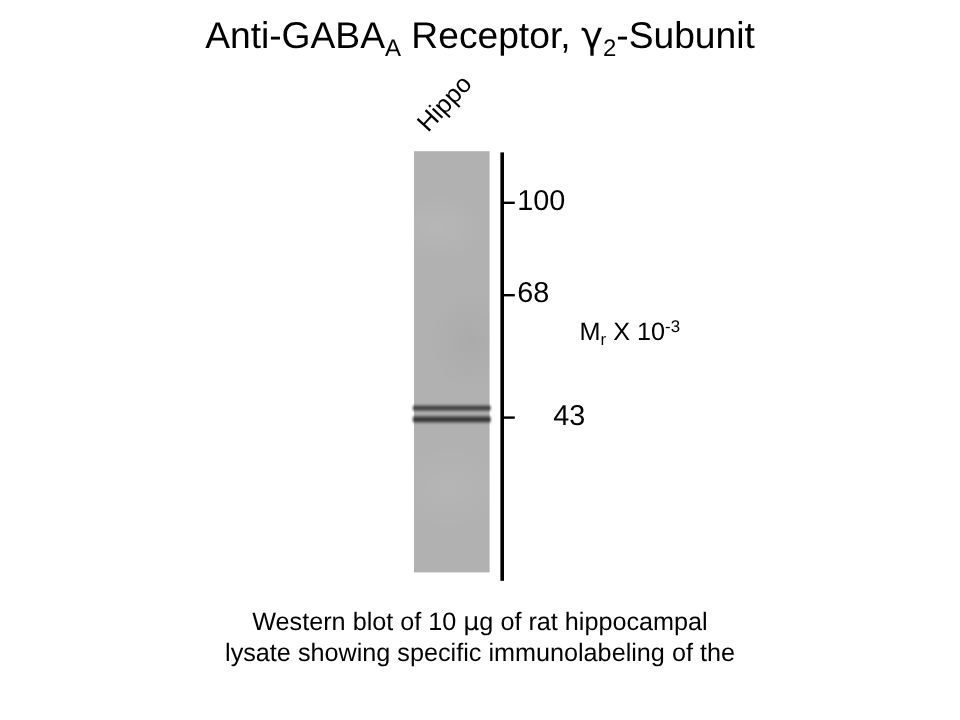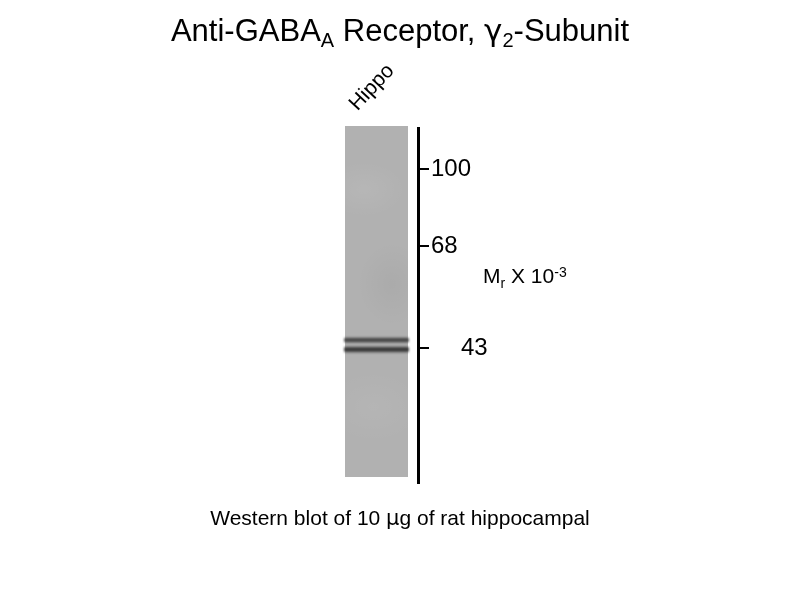--- a/index.html
+++ b/index.html
@@ -217,15 +217,16 @@
   <div class="tick" id="tick-43"></div>
   <div class="tick-label" id="tick-43-lbl">43</div>
 
   <div id="mr-label">
     <span>M</span><span class="sub">r</span><span> X 10</span><span class="sup">-3</span>
   </div>
 
 
   <div id="caption">
     <div class="line"><span>Western blot of 10 </span><span class="gam">μ</span><span>g of rat hippocampal</span></div>
+    <div class="line">lysate showing specific immunolabeling of the</div>
   </div>
 
 </div>
 
 </body></html>

